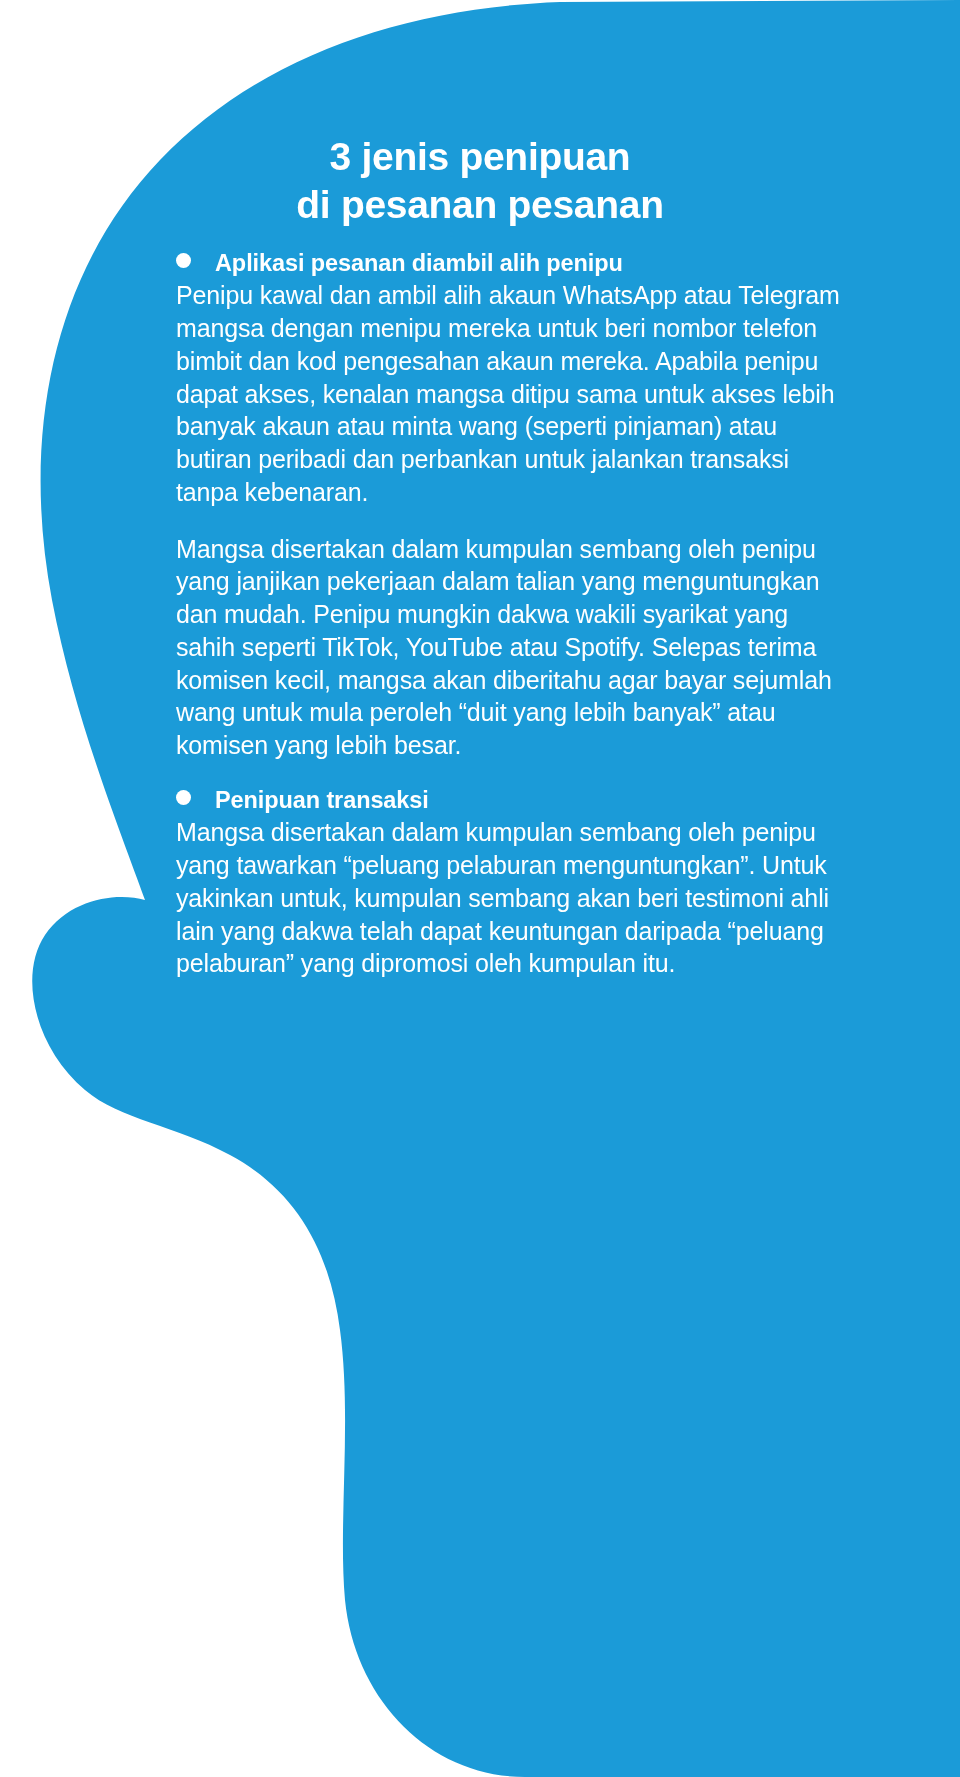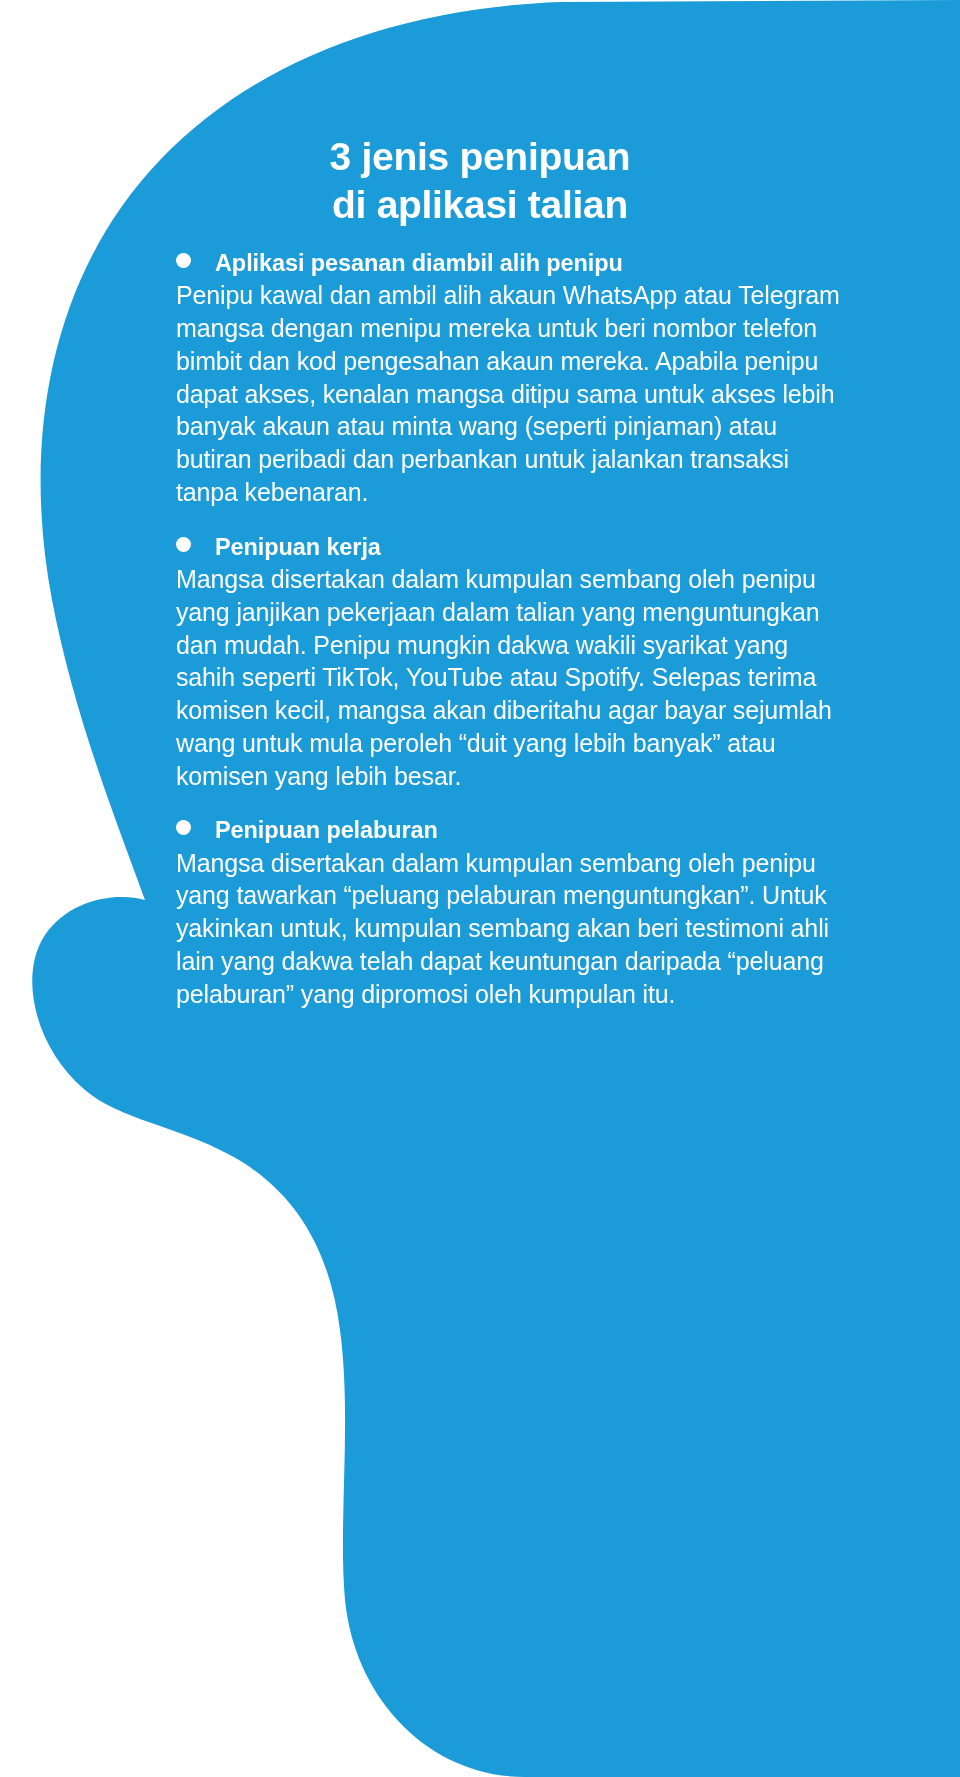--- a/index.html
+++ b/index.html
@@ -114,44 +114,40 @@
              C 120,830 75,720 52,600
              C 20,430 55,270 160,160
              C 258,58 400,8 560,2
              Z" fill="#1b9bd8"></path>
   </svg>
 
   <div id="content">
 
     <div class="title-block">
       <span class="title-line">3 jenis penipuan</span>
-      <span class="title-line">di aplikasi talian</span>
+      <span class="title-line">di pesanan pesanan</span>
     </div>
 
     <div class="sections">
 
       <div class="section">
         <div class="heading-row">
           <span class="bullet-dot"></span>
           <span class="section-heading">Aplikasi pesanan diambil alih penipu</span>
         </div>
         <div class="section-body">Penipu kawal dan ambil alih akaun WhatsApp atau Telegram mangsa dengan menipu mereka untuk beri nombor telefon bimbit  dan kod pengesahan akaun mereka. Apabila penipu dapat akses,  kenalan mangsa ditipu sama untuk akses lebih banyak akaun atau minta wang (seperti pinjaman) atau butiran peribadi dan perbankan untuk jalankan transaksi tanpa kebenaran.</div>
       </div>
 
       <div class="section">
-        <div class="heading-row">
-          <span class="bullet-dot"></span>
-          <span class="section-heading">Penipuan kerja</span>
-        </div>
         <div class="section-body">Mangsa disertakan dalam kumpulan sembang oleh penipu yang janjikan pekerjaan dalam talian yang menguntungkan dan mudah. Penipu mungkin dakwa wakili syarikat yang sahih seperti TikTok, YouTube atau Spotify. Selepas terima komisen kecil, mangsa akan diberitahu agar bayar sejumlah wang untuk mula peroleh “duit yang lebih banyak” atau komisen yang lebih besar.</div>
       </div>
 
       <div class="section">
         <div class="heading-row">
           <span class="bullet-dot"></span>
-          <span class="section-heading">Penipuan pelaburan</span>
+          <span class="section-heading">Penipuan transaksi</span>
         </div>
         <div class="section-body">Mangsa disertakan dalam kumpulan sembang oleh penipu yang tawarkan “peluang pelaburan menguntungkan”. Untuk yakinkan untuk, kumpulan sembang akan beri testimoni ahli lain yang dakwa telah dapat keuntungan daripada “peluang pelaburan” yang dipromosi oleh kumpulan itu.</div>
       </div>
 
     </div>
   </div>
 </div>
 
 </body></html>

